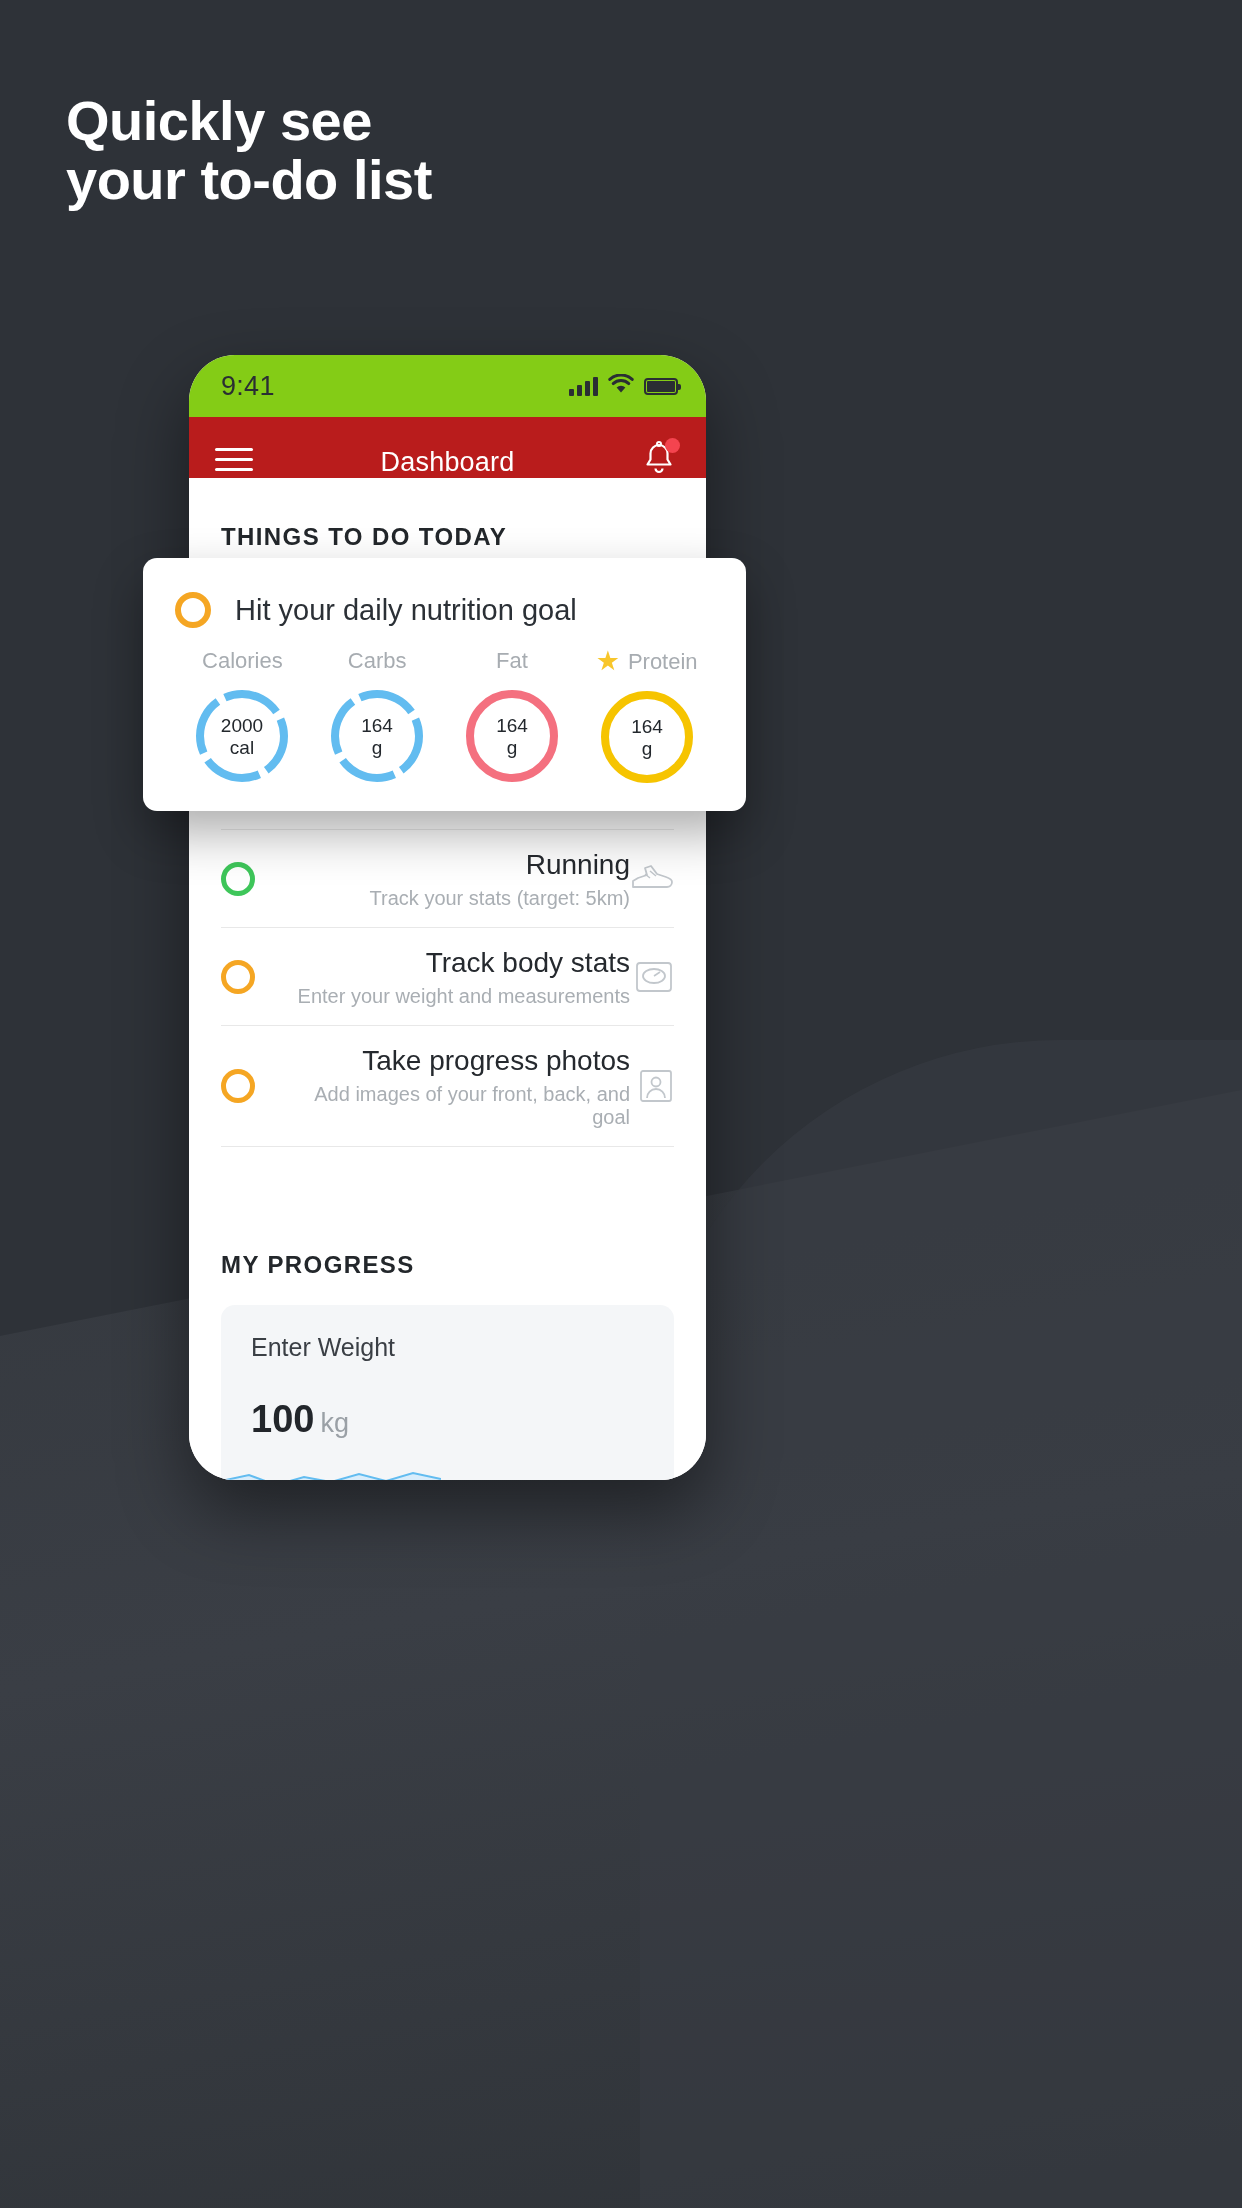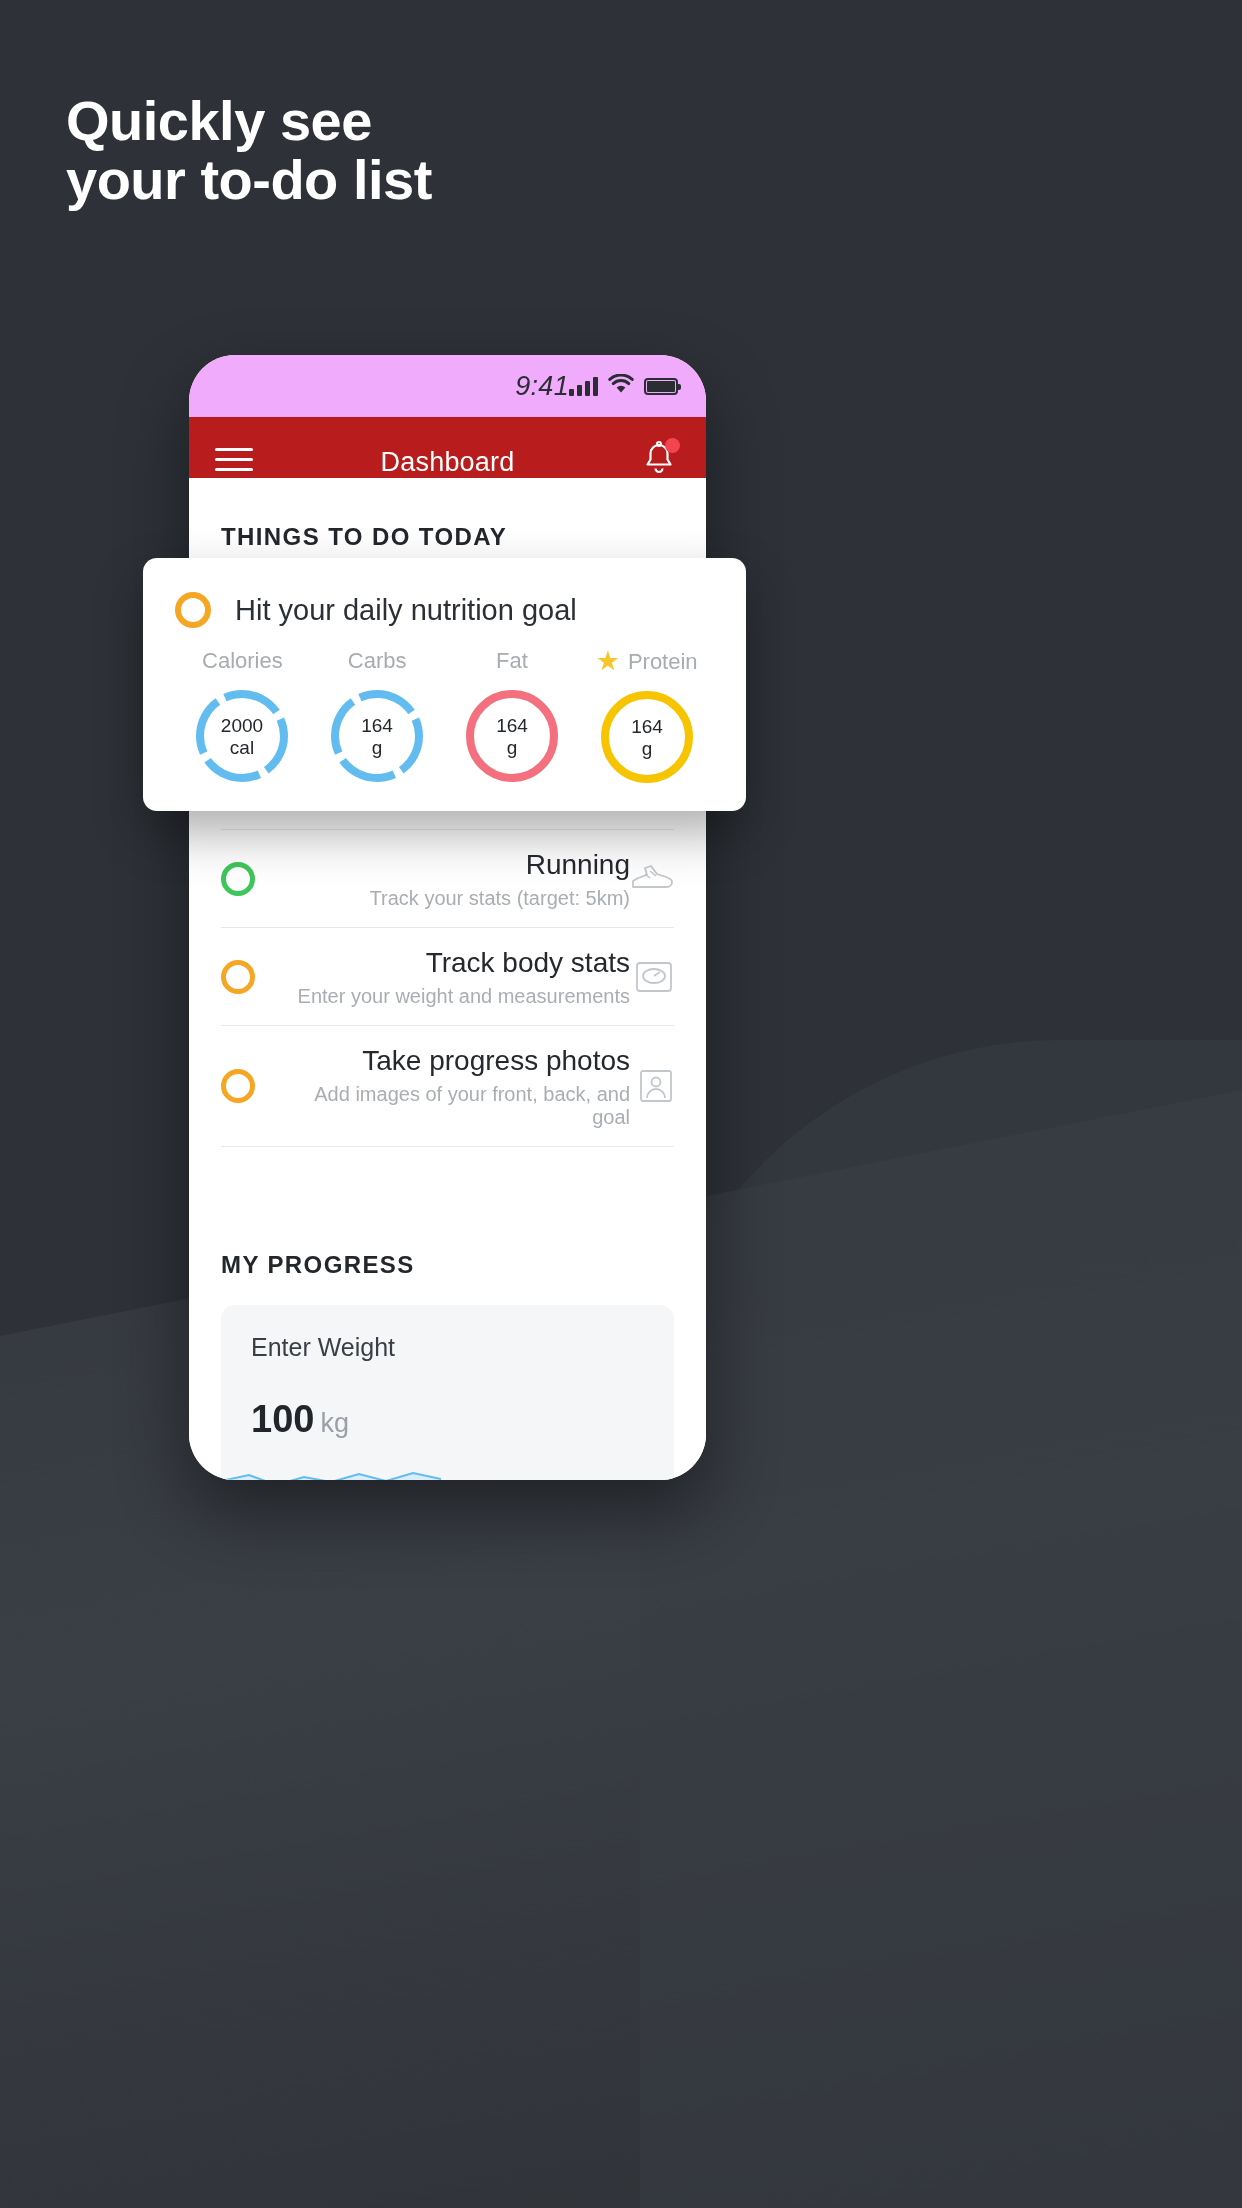--- a/index.html
+++ b/index.html
@@ -54,26 +54,25 @@
     background: #ffffff;
     border-radius: 46px;
     overflow: hidden;
     z-index: 3;
     box-shadow: 0 30px 70px rgba(0,0,0,.45);
   }
 
   
   .statusbar {
     height: 62px;
-    background: #f0abfc;
+    background: #84cc16;
     display: flex;
     align-items: center;
-    justify-content: flex-end;
+    justify-content: space-between;
     padding: 0 28px 0 32px;
-    font-style: italic;
   }
   .status-time {
     color: #2a2e33;
     font-size: 27px;
     letter-spacing: .3px;
   }
   .status-icons {
     display: flex;
     align-items: center;
     gap: 10px;

